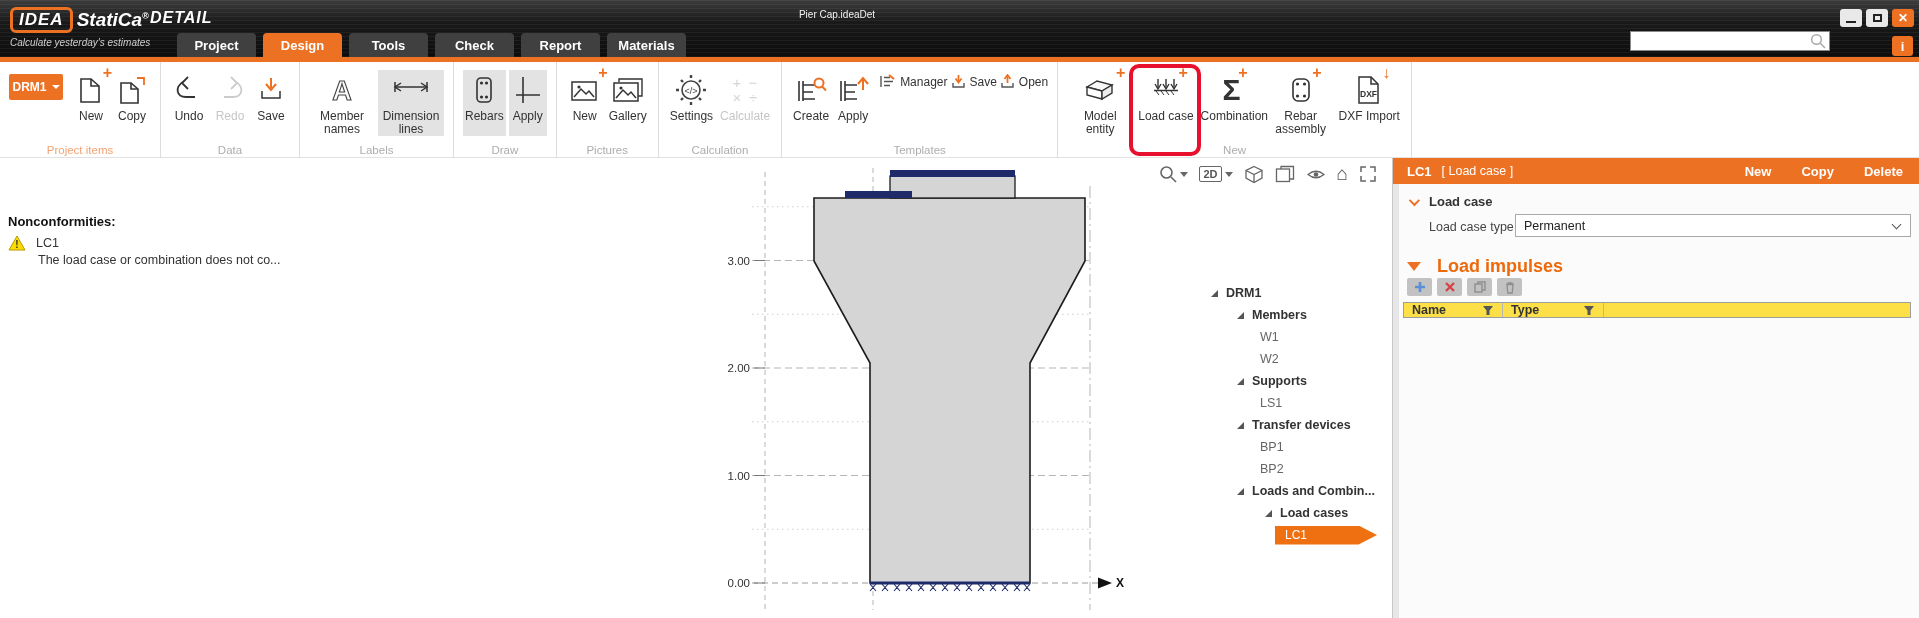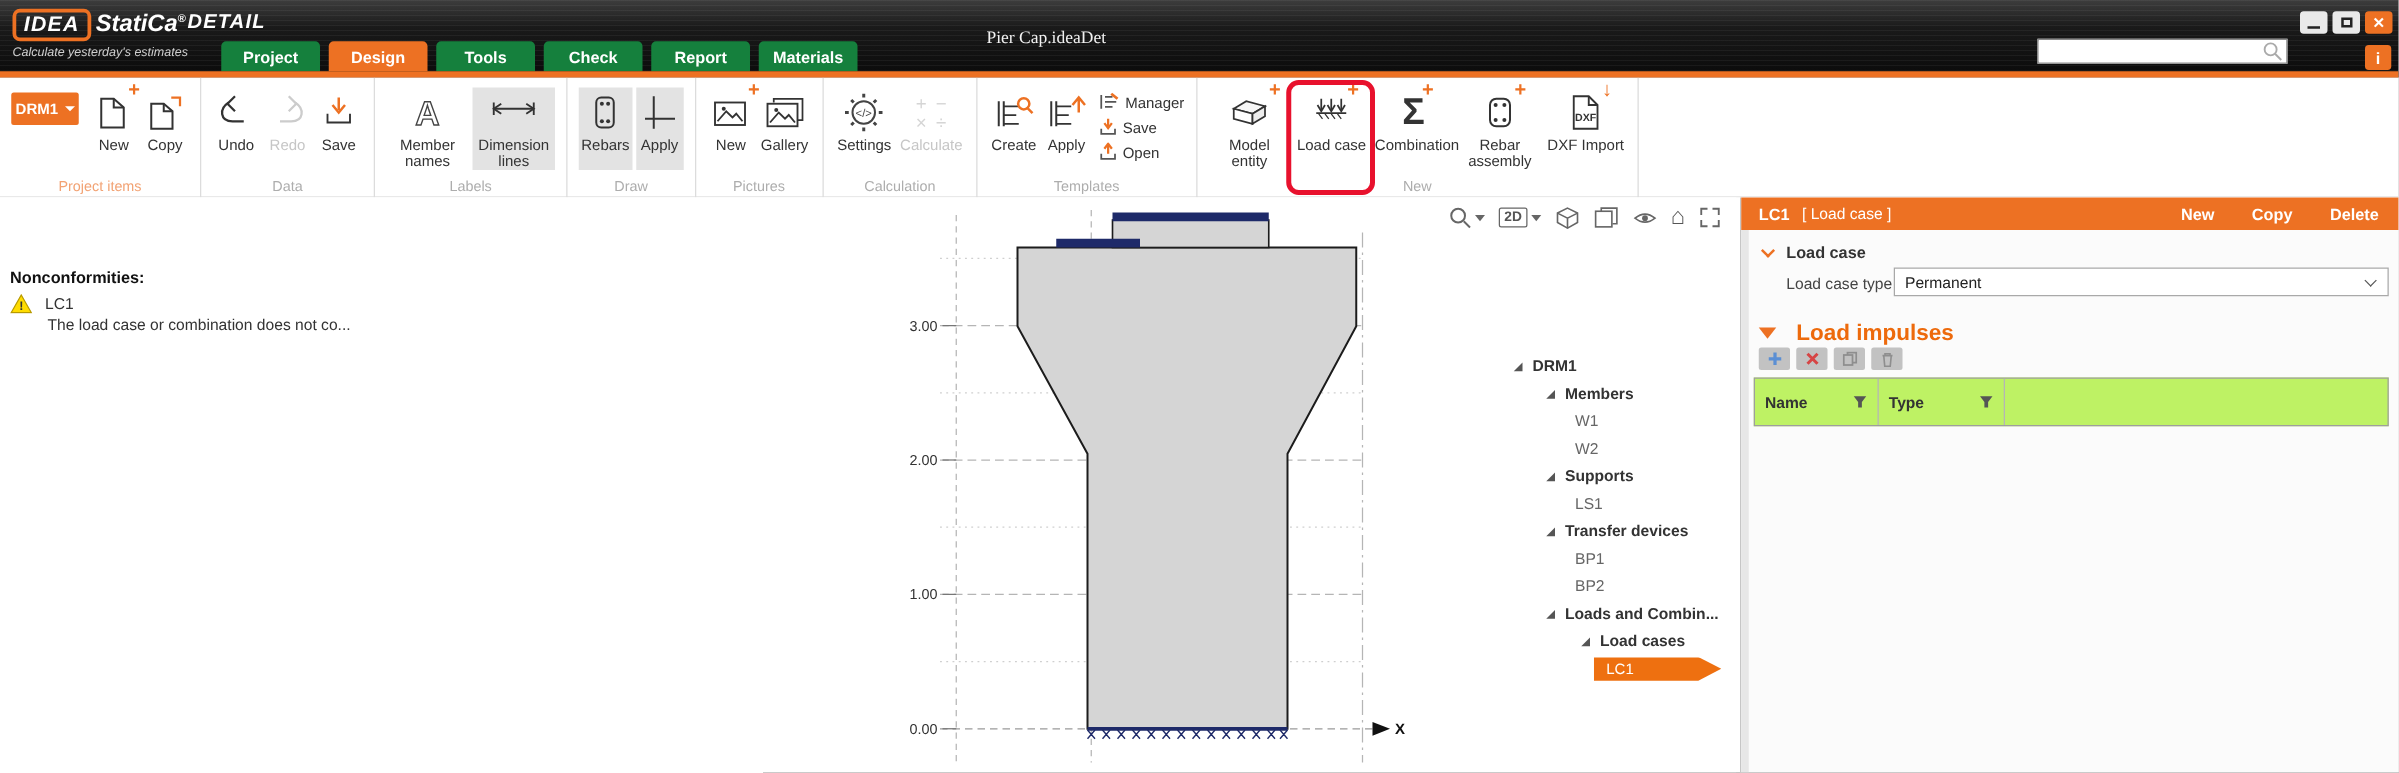--- a/index.html
+++ b/index.html
@@ -23,57 +23,57 @@
   .accent-strip { position:absolute; top:57px; left:0; width:100%; height:5px; background:#ED7123; z-index:3; }
   .logo { position:absolute; top:7px; left:10px; display:flex; align-items:center; z-index:2; }
   .logo-box {
     border:3px solid #ED7123; border-radius:6px; padding:0 6px;
     color:#fff; font-weight:bold; font-style:italic; font-size:17px; letter-spacing:1px;
   }
   .logo-statica { color:#fff; font-weight:bold; font-style:italic; font-size:19px; margin-left:4px;text-align:center; }
   .logo-reg { color:#fff; font-size:9px; vertical-align:super; }
   .logo-detail { position:absolute; top:9px; left:150px; color:#fff; font-weight:bold; font-style:italic; font-size:16px; letter-spacing:1px; z-index:2;}
   .tagline { position:absolute; top:37px; left:10px; color:#cfcfcf; font-style:italic; font-size:10px; z-index:2; }
-  .win-title { position:absolute; top:23px; left:837px; transform:translateX(-50%); color:#f2f2f2; font-size:14px; z-index:2; white-space:nowrap;font-family:Liberation Serif, serif; }
+  .win-title { position:absolute; top:9px; left:837px; transform:translateX(-50%); color:#f2f2f2; font-size:10px; z-index:2; white-space:nowrap; }
   .winbtn { position:absolute; top:9px; width:22px; height:18px; border-radius:3px; display:flex; align-items:center; justify-content:center; font-size:12px; z-index:4; cursor:default; }
   .winbtn.light { background:#e9e9e9; color:#222; }
   .winbtn.close { background:#ED7123; color:#fff; font-weight:bold; }
   .win-min { left:1840px; } .win-max { left:1866px; } .win-close { left:1892px; }
   .max-glyph { width:9px; height:8px; border:2px solid #222; }
   .min-glyph { width:10px; height:2px; background:#222; margin-top:7px; }
   .searchbox {
     position:absolute; top:31px; left:1630px; width:200px; height:20px; z-index:4;
     background:#fff; border:1px solid #8a8a8a; display:flex; align-items:center;
   }
   .searchbox input { flex:1; border:none; outline:none; height:16px; font-size:12px; padding:0 4px; font-family:"Liberation Sans",sans-serif; }
   .info-btn { position:absolute; top:36px; left:1892px; width:21px; height:20px; background:#ED7123; color:#fff; border-radius:3px; font-weight:bold; font-size:13px; display:flex; align-items:center; justify-content:center; z-index:4; }
   
   .tabs { position:absolute; top:33px; left:177px; display:flex; gap:7px; z-index:2; }
   .tab {
-    width:79px; height:24px; background:#15803d; color:#fff; font-weight:bold; font-size:13px;
+    width:79px; height:24px; background:#404040; color:#fff; font-weight:bold; font-size:13px;
     border-radius:4px 4px 0 0; display:flex; align-items:center; justify-content:center; cursor:default;
   }
   .tab.active { background:#ED7123; }
   
   .ribbon { position:absolute; top:62px; left:0; width:100%; height:96px; background:#fff; border-bottom:1px solid #E2E2E2; display:flex; }
   .rgroup { position:relative; display:flex; align-items:flex-start; gap:3px; padding:8px 9px 18px 9px; border-right:1px solid #DCDCDC; height:96px; }
   .glabel { position:absolute; bottom:2px; left:0; right:0; text-align:center; font-size:11.5px; color:#ADADAD; white-space:nowrap;margin-top:14px; }
   .glabel.orange { color:#F2A273; }
   .rbtn { position:relative; display:flex; flex-direction:column; align-items:center; min-width:38px; height:66px; padding:0 2px; cursor:default; }
   .rbtn .ric { height:40px; display:flex; align-items:center; justify-content:center; position:relative; }
   .rbtn .rlb { font-size:12px; color:#333; text-align:center; line-height:13px; max-width:62px; }
   .rbtn.active { background:#E3E3E3; }
   .rbtn.disabled .rlb { color:#C6C6C6; }
   .corner-mark { position:absolute; top:-4px; right:-7px; color:#ED7123; font-size:16px; font-weight:bold; line-height:14px; }
   .drm-btn { width:54px; height:26px; margin-top:4px; background:#ED7123; color:#fff; font-size:12px; font-weight:bold; border-radius:2px; display:flex; align-items:center; justify-content:center; gap:5px; margin-right:6px; }
   .caret-w { width:0;height:0;border-left:4px solid transparent;border-right:4px solid transparent;border-top:4px solid #fff; }
   .caret-g { width:0;height:0;border-left:4px solid transparent;border-right:4px solid transparent;border-top:5px solid #666; display:inline-block; margin-left:3px; }
   .sigma { font-size:30px; color:#333; line-height:30px; font-weight:bold; }
   .gearwrap { position:relative; }
-  .tpl-col { display:flex; flex-direction:column; justify-content:flex-start; gap:3px; padding-top:3px; margin-left:4px; }
+  .tpl-col { display:flex; flex-direction:row; justify-content:flex-start; gap:3px; padding-top:3px; margin-left:4px; }
   .tpl-row { display:flex; align-items:center; gap:4px; font-size:12px; color:#333; height:17px; }
   .redbox { position:absolute; left:-7px; right:-5px; top:-6px; bottom:-20px; border:4px solid #E8112D; border-radius:10px; pointer-events:none; z-index:6; }
   
   .content { position:absolute; top:158px; left:0; width:100%; height:460px; background:#fff; }
   .canvas { position:absolute; top:0; left:0; width:1389px; height:460px; background:#fff; }
   
   .nonconf { position:absolute; left:8px; top:56px; }
   .nonconf-h { font-size:13px; font-weight:bold; color:#111; }
   .nonconf-row { display:flex; align-items:center; gap:10px; margin-top:6px; }
   .nonconf-id { font-size:12.5px; color:#333; }
@@ -103,21 +103,21 @@
   .sec-title { font-size:13px; font-weight:bold; color:#333; }
   .lct-label { position:absolute; top:62px; left:36px; font-size:12.5px; color:#444; }
   .combo { position:absolute; top:56px; left:122px; right:8px; height:23px; background:#fff; border:1px solid #A9A9A9; display:flex; align-items:center; }
   .combo .val { font-size:12.5px; color:#222; padding-left:8px; flex:1; }
   .chev-gray { width:7px; height:7px; border-right:1.5px solid #555; border-bottom:1.5px solid #555; transform:rotate(45deg); margin-right:10px; margin-top:-3px; }
   .sec2 { position:absolute; top:98px; left:14px; display:flex; align-items:center; gap:16px; }
   .tri-o { width:0; height:0; border-left:7px solid transparent; border-right:7px solid transparent; border-top:9px solid #ED7123; }
   .sec2 .t { font-size:18px; font-weight:bold; color:#ED6A0C; }
   .mini-btns { position:absolute; top:120px; left:14px; display:flex; gap:5px; }
   .mbtn { width:25px; height:18px; background:#C2C2C2; border-radius:2px; display:flex; align-items:center; justify-content:center; }
-  .ptable { position:absolute; top:144px; left:10px; right:8px; height:39px; background:#bef264; border:1px solid #9E9E9E; display:flex; }
+  .ptable { position:absolute; top:144px; left:10px; right:8px; height:16px; background:#fde047; border:1px solid #9E9E9E; display:flex; }
   .pcell { display:flex; align-items:center; border-right:1px solid #B5B5B5; padding-left:8px; font-size:12.5px; font-weight:bold; color:#333; }
   .pcell .fn { margin-left:auto; margin-right:8px; }
   .pc1 { width:99px; } .pc2 { width:101px;gap:35px; } .pc3 { flex:1; border-right:none; }
 </style>
 </head>
 <body>
 
 <div class="app">
 
   <div class="titlebar">

